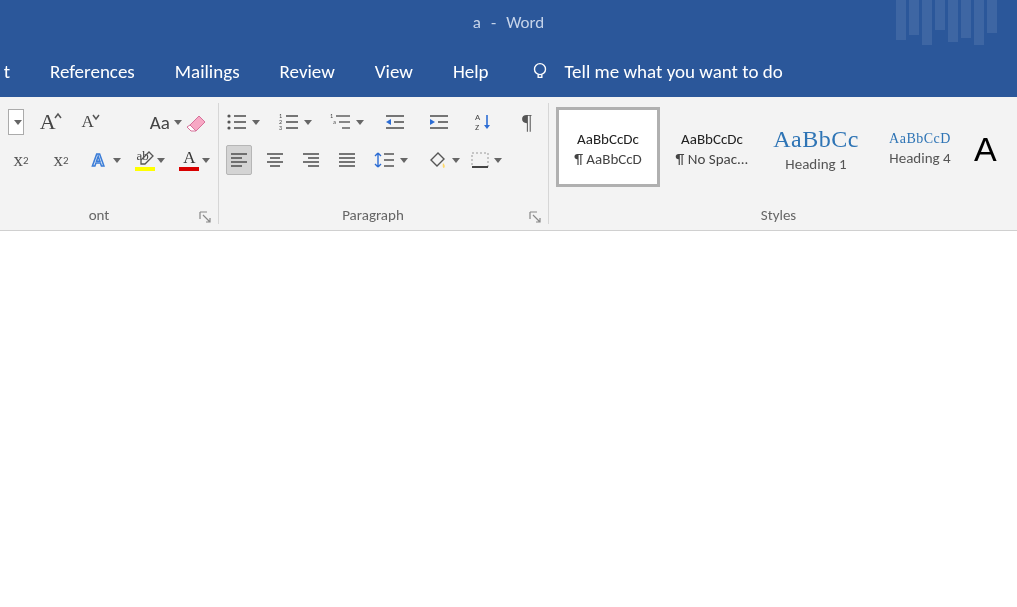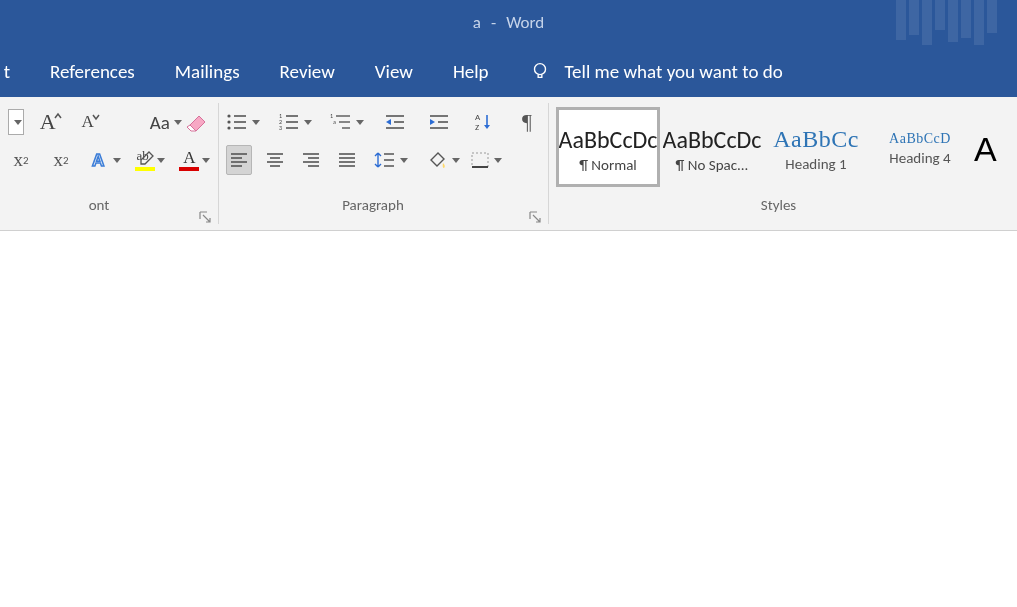--- a/index.html
+++ b/index.html
@@ -14,36 +14,36 @@
   .tabs { height: 52px; background: #2b579a; display: flex; align-items: center; color: #fff; font-size: 19px; padding-left: 0; gap: 40px; }
   .tabs .tab { cursor: pointer; }
   .tabs .tab-partial { width: 10px; overflow: hidden; text-align: right; }
   .tabs .tellme { display: flex; align-items: center; gap: 14px; font-weight: 300; }
   .tabs .bulb { width: 22px; height: 22px; }
 
   
   .ribbon { height: 134px; background: #f3f3f3; border-bottom: 1px solid #d0d0d0; display: flex; }
   .group { padding: 6px 8px 4px 8px; position: relative; }
   .group + .group::before { content:""; position:absolute; left:0; top:6px; bottom:6px; border-left:1px solid #d6d6d6; }
-  .group-label { position: absolute; bottom: 16px; left: 0; right: 20px; text-align: center; font-size: 15px; color: #666; }
+  .group-label { position: absolute; bottom: 6px; left: 0; right: 20px; text-align: center; font-size: 15px; color: #666; }
   .group-launcher { position: absolute; bottom: 6px; right: 6px; width: 14px; height: 14px; }
   
   .row { display: flex; align-items: center; height: 38px; gap: 14px; }
   .btn { display: inline-flex; align-items: center; justify-content: center; height: 30px; min-width: 26px; color: #555; }
   .split-caret { display:inline-block; border-left:4px solid transparent; border-right:4px solid transparent; border-top:5px solid #666; margin-left:4px; vertical-align: middle; }
   .combo { width: 22px; height: 26px; border: 1px solid #ababab; background:#fff; display:flex; align-items:center; justify-content:center; }
 
   
   .toggled { background: #d4d4d4; border: 1px solid #b6b6b6; border-radius:2px; }
 
   
   .styles { display:flex; height: 84px; margin-top: 4px; }
   .style-tile { width: 104px; height: 80px; display:flex; flex-direction:column; align-items:center; justify-content:center; padding: 4px 2px 0 2px; }
   .style-tile.selected { border: 3px solid #b0b0b0; background:#fff; }
-  .style-sample { font-size: 24px; font-family: Calibri, Arial, sans-serif; color:#222; white-space:nowrap; overflow:hidden; }
+  .style-sample { font-size: 15px; font-family: Calibri, Arial, sans-serif; color:#222; white-space:nowrap; overflow:hidden; }
   .style-sample.heading { color:#2e74b5; font-family: Liberation Serif, serif; font-size: 24px; letter-spacing:0.5px; }
   .style-sample.title { color:#000; font-family:"Calibri Light","Segoe UI Light",Arial,sans-serif; font-size:34px; font-weight:300; }
   .style-name { font-size: 15px; color: #444; margin-top: 2px; white-space:nowrap; }
   .style-name.heading-name { color:#555; }
   
   
   .doc-area { height: calc(607px - 45px - 52px - 134px); background:#fff; }
 
   svg { display:block; }
 </style>
@@ -271,21 +271,21 @@
     <div class="group-label">Paragraph</div>
     <svg class="group-launcher" viewBox="0 0 14 14">
         <path d="M2 2 H9 M2 2 V9 M5 5 L12 12 M12 8 V12 H8" stroke="#888" stroke-width="1.2" fill="none"></path>
       </svg>
   </div>
 
   <div class="group" style="flex:1">
     <div class="styles">
       <div class="style-tile selected">
         <div class="style-sample">AaBbCcDc</div>
-        <div class="style-name">¶ Normal</div>
+        <div class="style-name">¶ AaBbCcD</div>
       </div>
       <div class="style-tile">
         <div class="style-sample">AaBbCcDc</div>
         <div class="style-name">¶ No Spac...</div>
       </div>
       <div class="style-tile">
         <div class="style-sample heading">AaBbCc</div>
         <div class="style-name heading-name">Heading 1</div>
       </div>
       <div class="style-tile">

